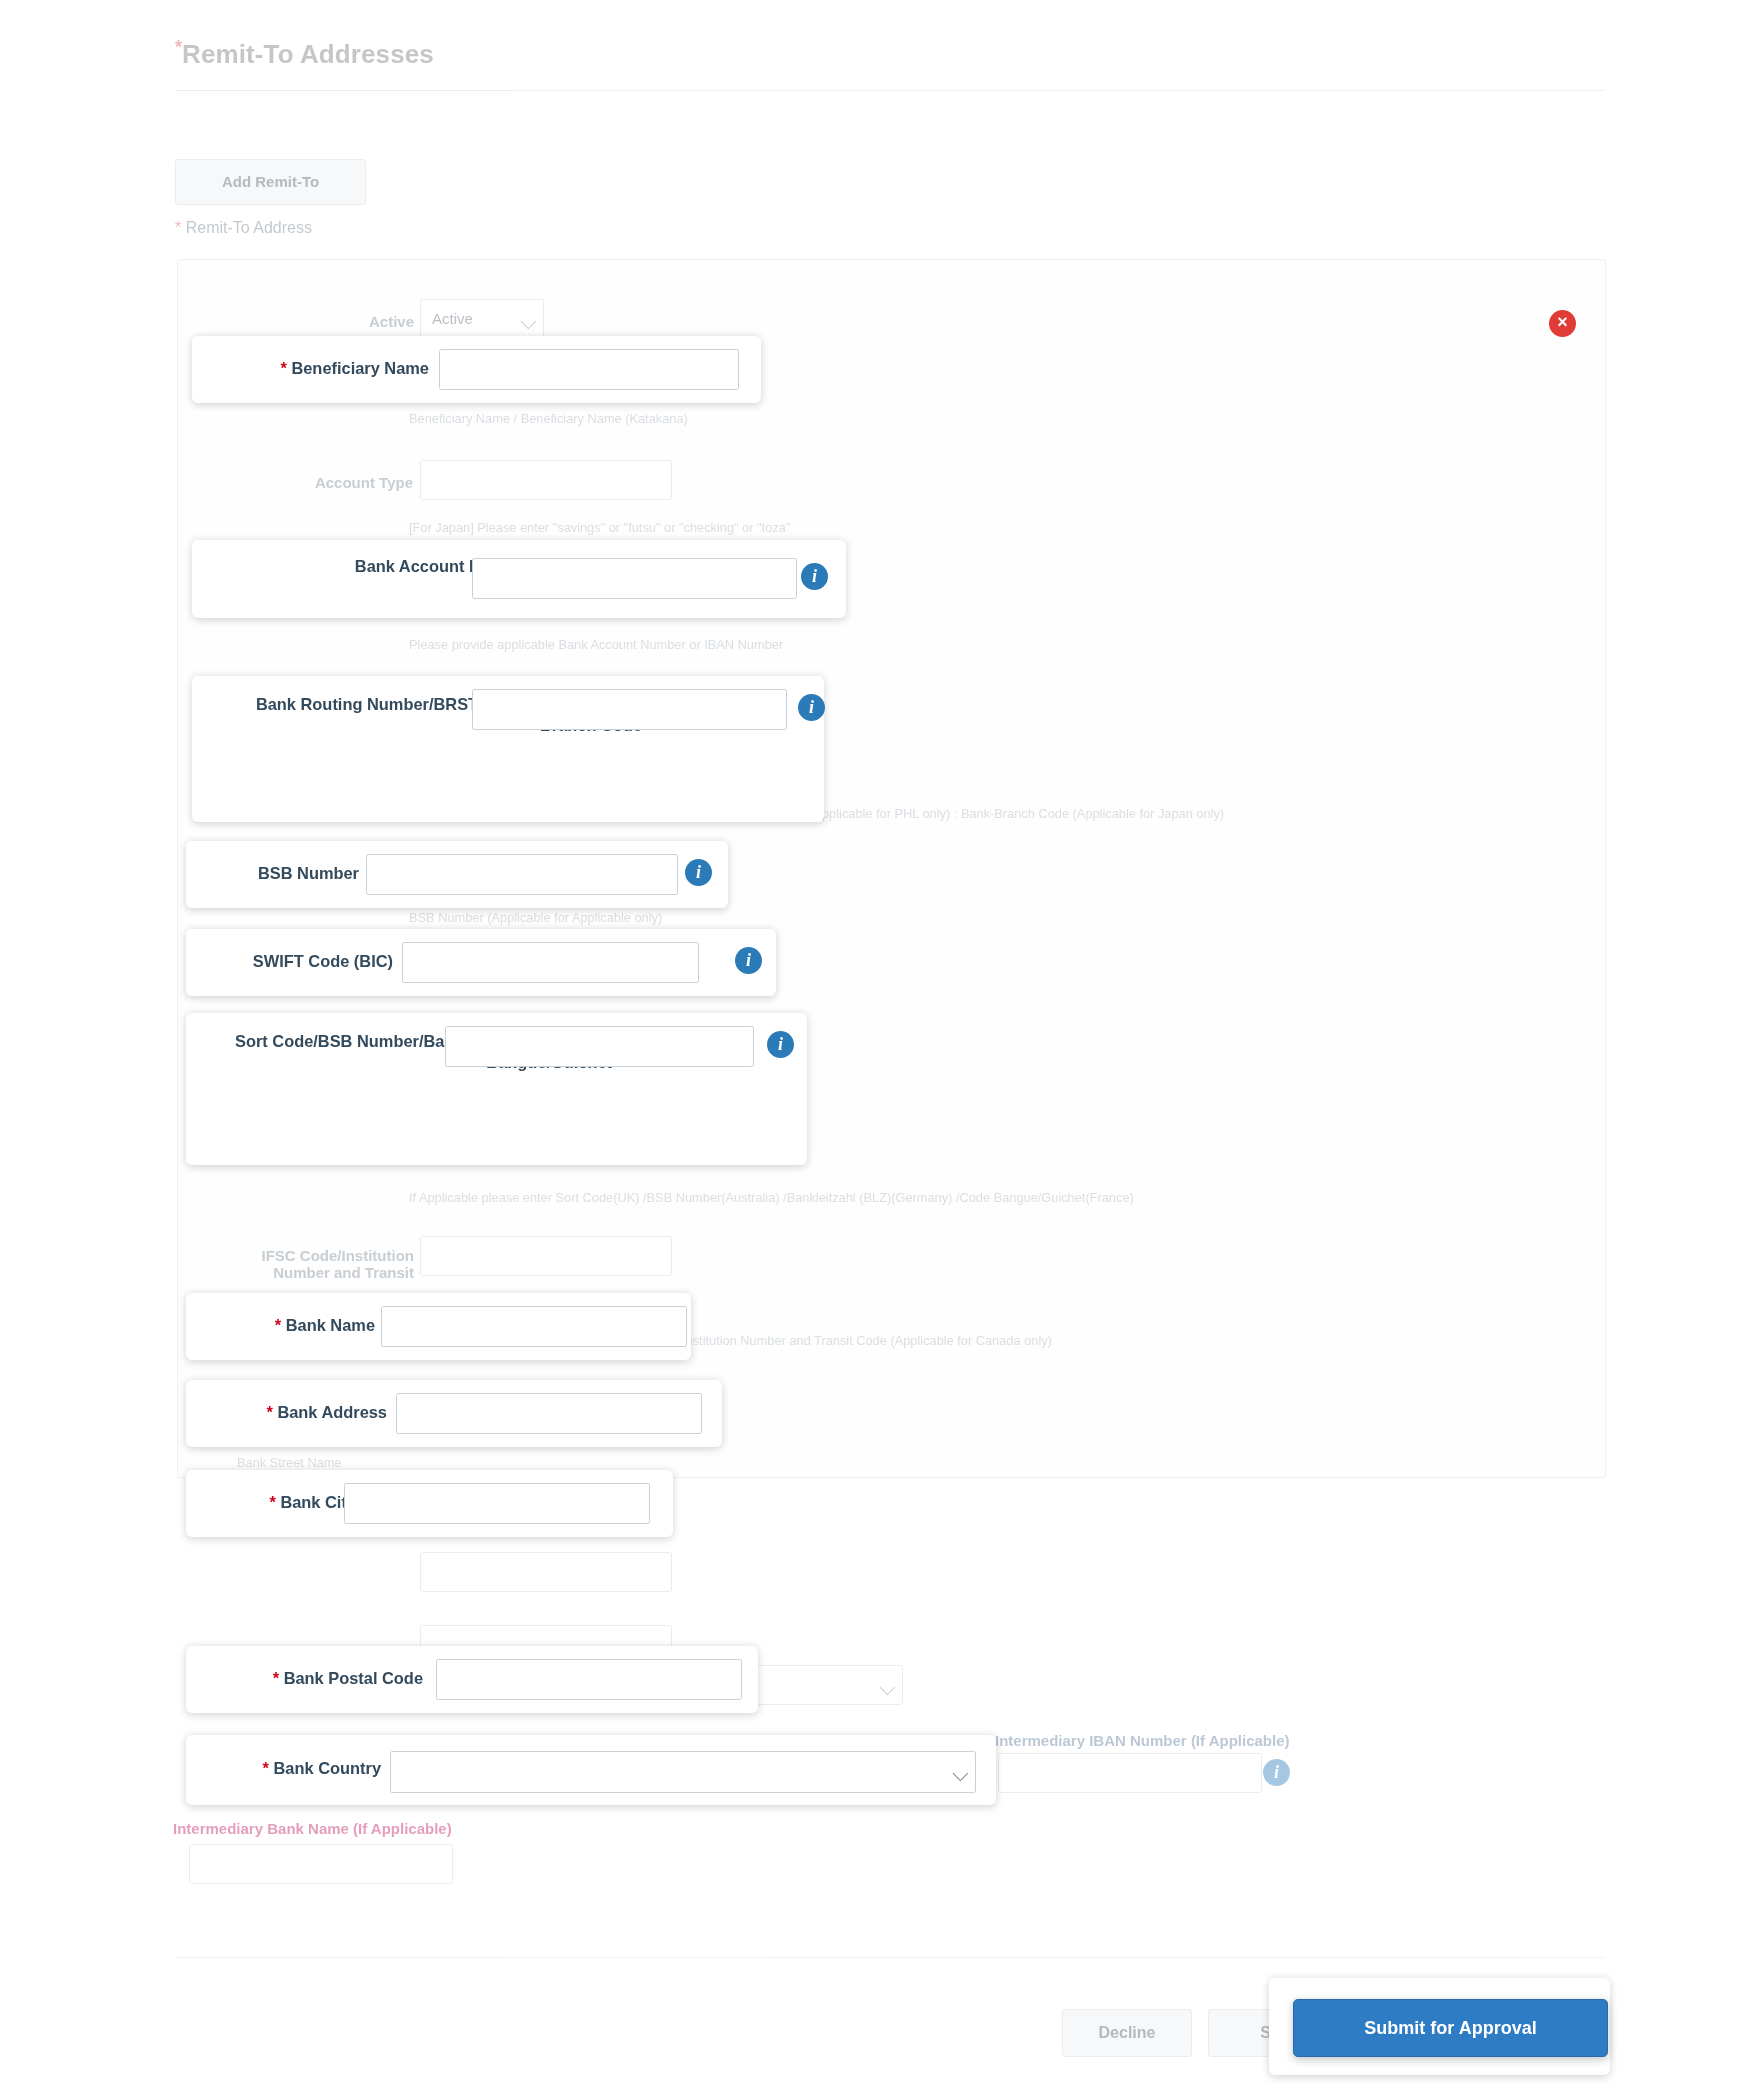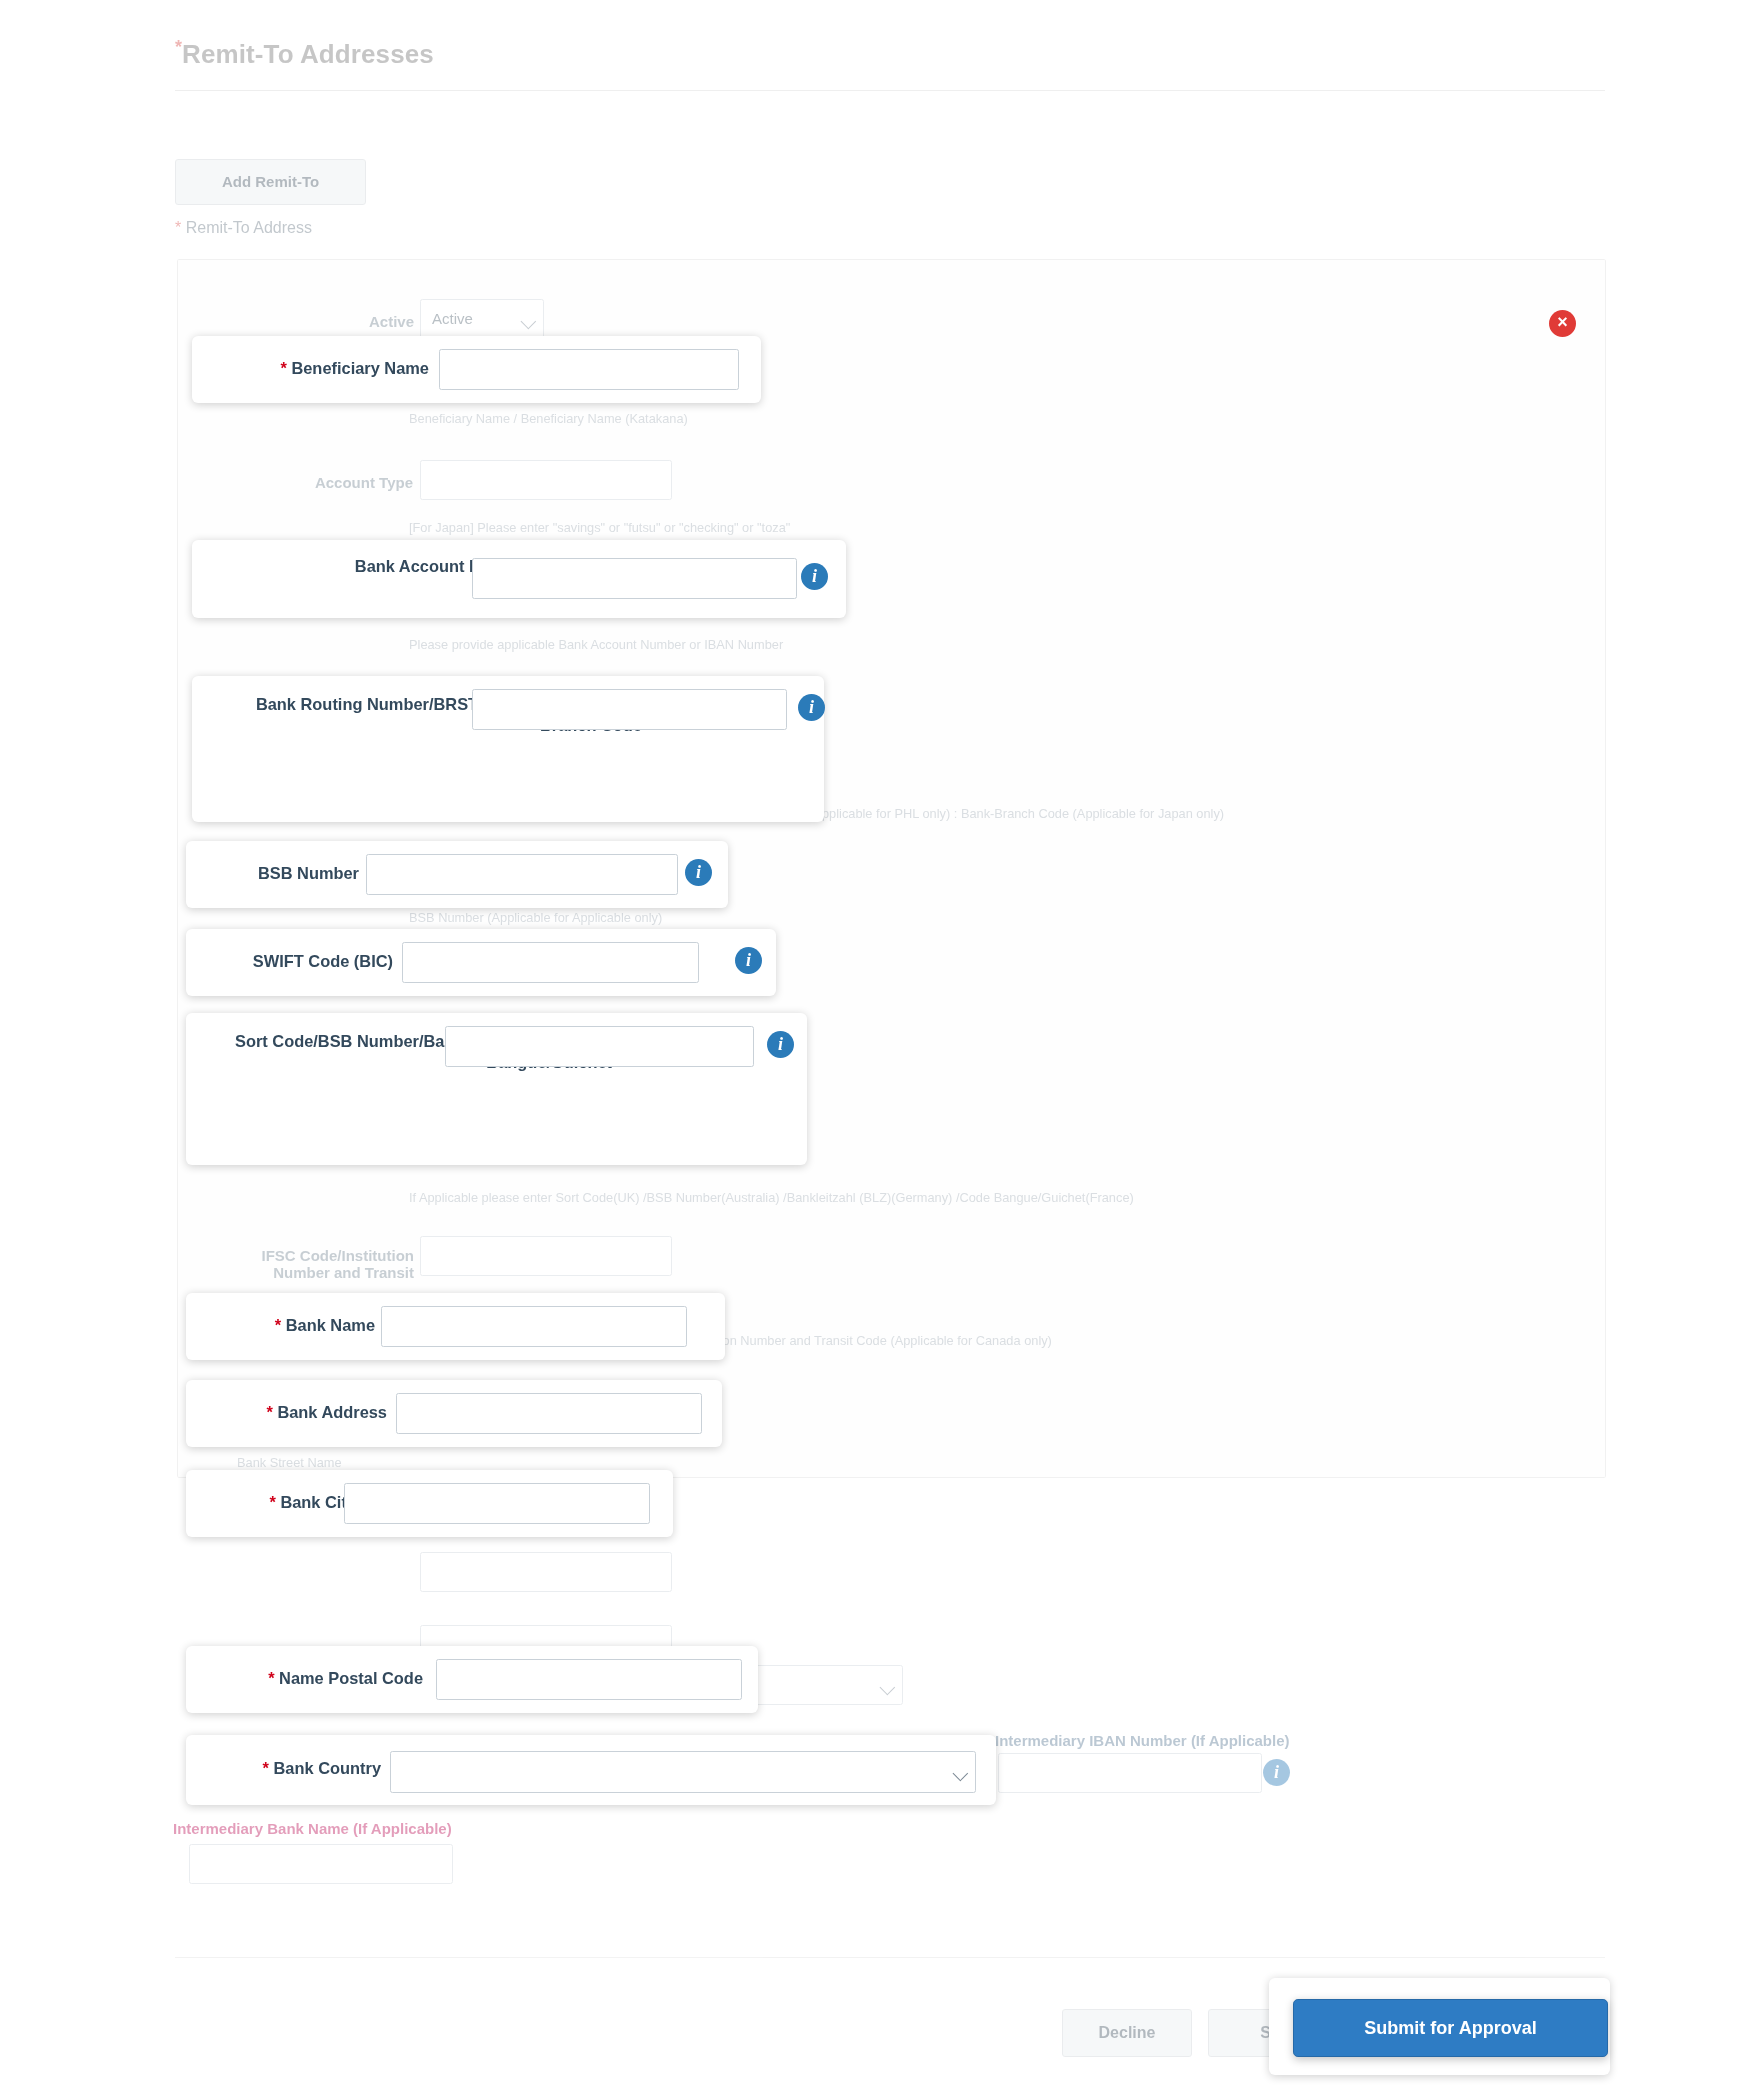--- a/index.html
+++ b/index.html
@@ -382,21 +382,21 @@
     <div class="inp" style="left:216px; top:13.4px; width:295px;"></div>
     <div class="info-icon" style="left:612px; top:18px; left:549px;">i</div>
   </div>
 
   <div class="hl" style="left:186px; top:1013px; width:621px; height:152px;">
     <div class="lbl" style="left:0px; top:18px; width:426px; text-align:right;">Sort Code/BSB Number/Bankleitzahl (BLZ)/Code Bangue/Guichet</div>
     <div class="inp" style="left:259px; top:13.4px; width:307px;"></div>
     <div class="info-icon" style="left:581px; top:18px;">i</div>
   </div>
 
-  <div class="hl" style="left:186px; top:1293px; width:505px; height:67px;padding-left:34px;">
+  <div class="hl" style="left:186px; top:1293px; width:505px; height:67px;">
     <div class="lbl" style="left:6px; top:22px; width:183px; text-align:right;">
       <span class="req">*</span>
       <span>Bank Name</span>
     </div>
     <div class="inp" style="left:195px; top:13.4px; width:304px;"></div>
   </div>
 
   <div class="hl" style="left:186px; top:1380px; width:536px; height:67px;">
     <div class="lbl" style="left:6px; top:22px; width:195px; text-align:right;">
       <span class="req">*</span>
@@ -410,21 +410,21 @@
       <span class="req">*</span>
       <span>Bank City</span>
     </div>
     <div class="inp" style="left:158px; top:13.4px; width:304px;"></div>
   </div>
 
 
   <div class="hl" style="left:186px; top:1646px; width:572px; height:67px;">
     <div class="lbl" style="left:6px; top:22px; width:231px; text-align:right;">
       <span class="req">*</span>
-      <span>Name Postal Code</span>
+      <span>Bank Postal Code</span>
     </div>
     <div class="inp" style="left:250px; top:13.4px; width:304px;"></div>
   </div>
 
   <div class="hl" style="left:186px; top:1735px; width:810px; height:70px;">
     <div class="lbl" style="left:6px; top:23px; width:189px; text-align:right;">
       <span class="req">*</span>
       <span>Bank Country</span>
     </div>
     <div class="sel" style="left:204px; top:16px; width:584px;">

